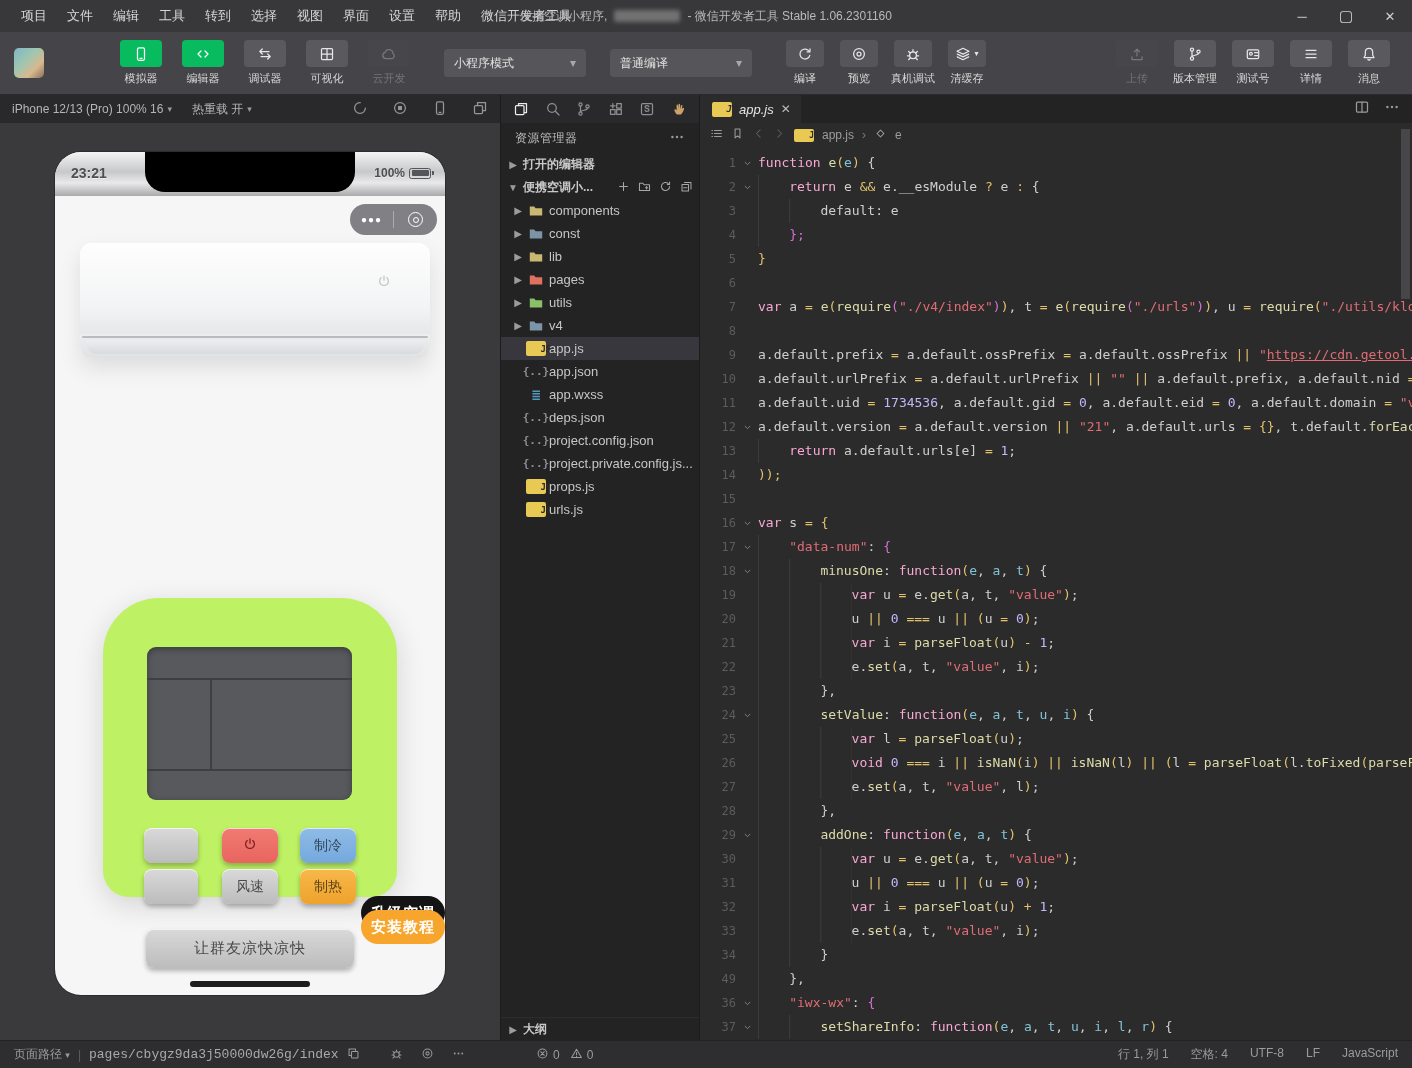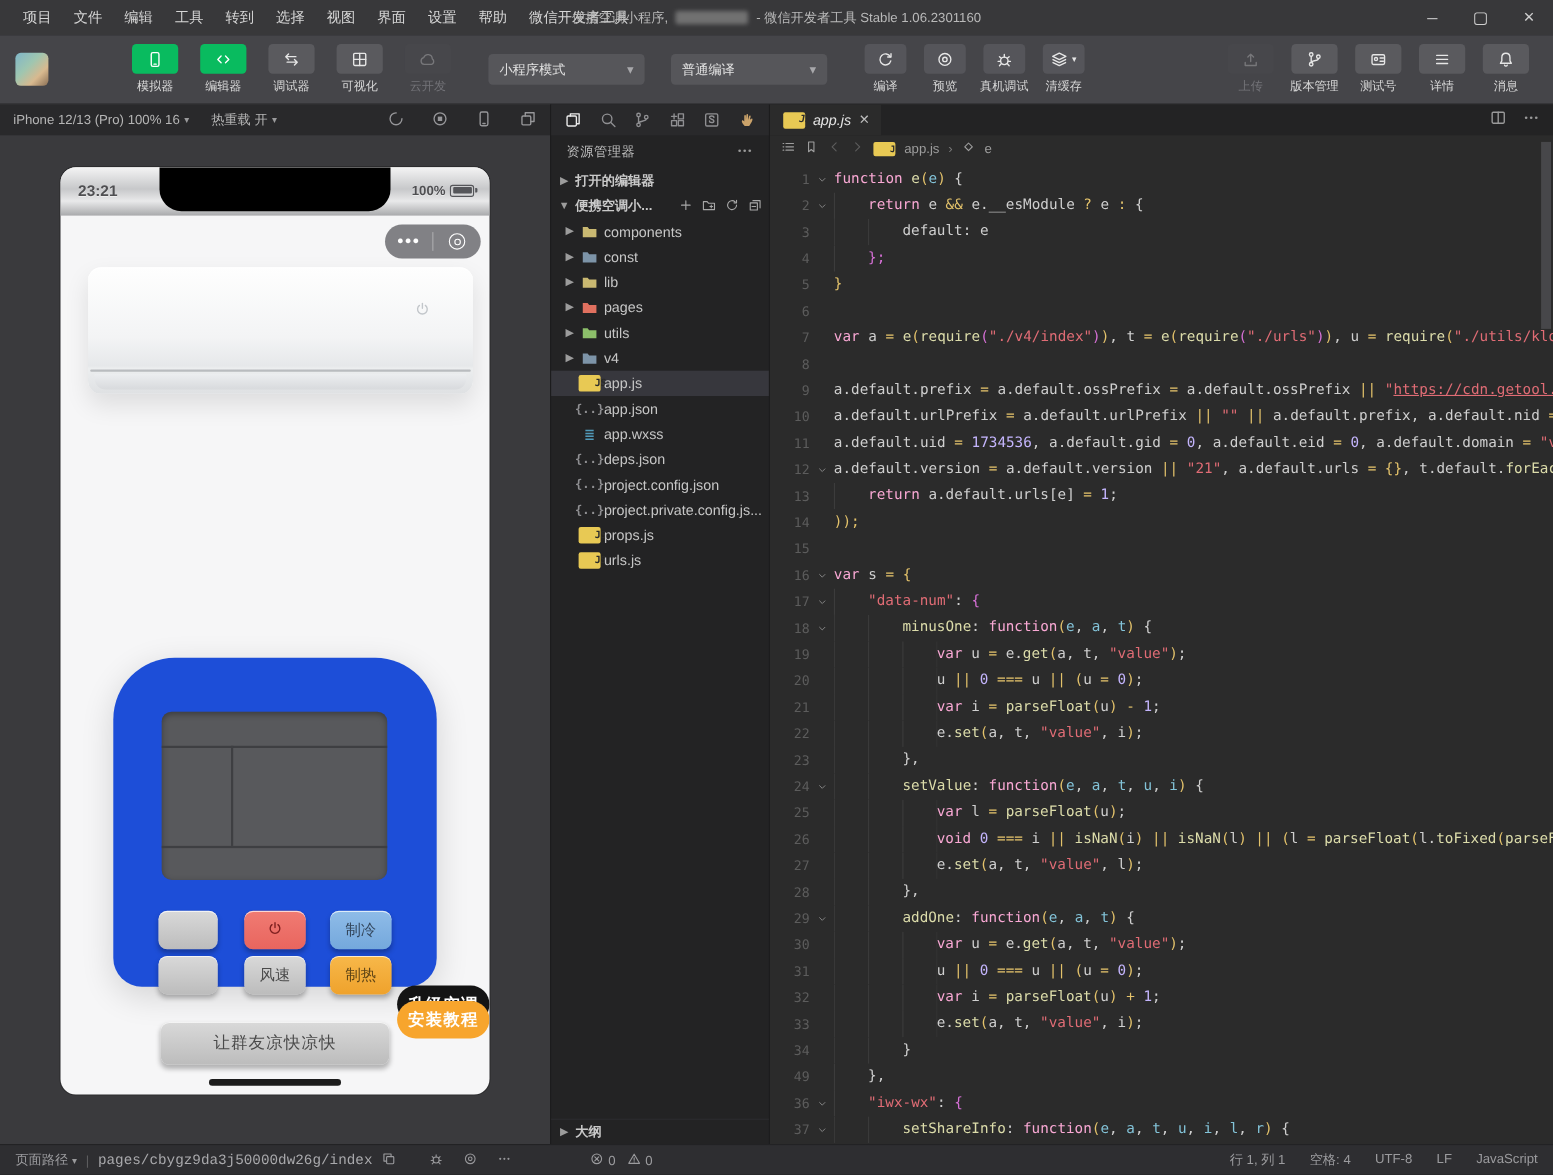--- a/index.html
+++ b/index.html
@@ -48,21 +48,21 @@
 
   
   .sim { width:500px; flex:none; display:flex; flex-direction:column; background:#3a3a3d; }
   .sim-toolbar { height:28px; background:#29292b; color:#b5b5b5; font-size:12px;
     display:flex; align-items:center; padding:0 12px; gap:6px; flex:none; }
   .sim-sel { display:flex; align-items:center; gap:4px; white-space:nowrap; }
   .sim-icons { margin-left:auto; display:flex; gap:24px; color:#969699; }
   .sim-stage { flex:1; position:relative; }
 
   .phone { position:absolute; left:55px; top:29px; width:390px; height:843px;
-    background:#f6f6f7; border-radius:14px; overflow:hidden; box-shadow:0 0 0 1px #2c2c2e; }
+    background:#f6f6f7; border-radius:26px; overflow:hidden; box-shadow:0 0 0 1px #2c2c2e; }
   .p-status { position:absolute; left:0; top:0; right:0; height:44px;
     background:linear-gradient(180deg,#f4f4f4 0%,#c7c8ca 45%,#e9e9ea 70%,#a9aaac 100%); }
   .p-time { position:absolute; left:16px; top:13px; font-size:14px; font-weight:bold; color:#4f4f52;
     text-shadow:0 1px 0 rgba(255,255,255,.5); }
   .p-batt { position:absolute; right:14px; top:14px; display:flex; align-items:center; gap:4px;
     font-size:12px; font-weight:bold; color:#4f4f52; text-shadow:0 1px 0 rgba(255,255,255,.5); }
   .batt-shape { width:22px; height:11px; border:1.5px solid #55565a; border-radius:2.5px; position:relative; }
   .batt-shape:before { content:""; position:absolute; inset:1.5px; background:#55565a; border-radius:1px; }
   .batt-shape:after { content:""; position:absolute; right:-4px; top:2.5px; width:2.5px; height:4px;
     background:#55565a; border-radius:0 1px 1px 0; }
@@ -77,21 +77,21 @@
   .cap-circ:after { content:""; position:absolute; inset:3.5px; border:1.4px solid #fff; border-radius:50%; }
 
   .ac-unit { position:absolute; left:25px; top:91px; width:350px; height:115px; border-radius:12px;
     background:linear-gradient(180deg,#fefefe 0%,#f3f4f5 55%,#e6e8ea 78%,#eceeef 80%,#dfe1e3 100%);
     box-shadow:0 10px 22px rgba(0,0,0,.10), inset 0 1px 0 #fff; }
   .ac-line { position:absolute; left:2px; right:2px; bottom:20px; height:2px; background:#b9bcbf; border-radius:2px; }
   .ac-flap { position:absolute; left:6px; right:6px; bottom:4px; height:14px; border-radius:0 0 10px 10px;
     background:linear-gradient(180deg,#eceef0,#d8dadd); }
   .ac-power { position:absolute; right:38px; top:30px; color:#c2c6ca; }
 
-  .remote { position:absolute; left:48px; top:446px; width:294px; height:299px; background:#1d4ed8;
+  .remote { position:absolute; left:48px; top:446px; width:294px; height:299px; background:#bef264;
     border-radius:56px 56px 26px 26px; box-shadow:0 8px 30px rgba(0,0,0,.14); }
   .lcd { position:absolute; left:44px; top:49px; width:205px; height:153px; background:#58595c;
     border-radius:9px; box-shadow:inset 0 2px 6px rgba(0,0,0,.35); }
   .lcd-h1 { position:absolute; left:0; right:0; top:31px; height:1.5px; background:#3e3f42; }
   .lcd-h2 { position:absolute; left:0; right:0; top:122px; height:1.5px; background:#3e3f42; }
   .lcd-v  { position:absolute; left:63px; top:31px; width:1.5px; height:91px; background:#3e3f42; }
   .rbtn { position:absolute; width:54px; height:35px; border-radius:8px; font-size:14px; color:#4a4a4a;
     display:flex; align-items:center; justify-content:center;
     background:linear-gradient(180deg,#d9d9d9,#bcbcbc);
     box-shadow:0 3px 5px rgba(0,0,0,.28), inset 0 1px 0 rgba(255,255,255,.7); }

